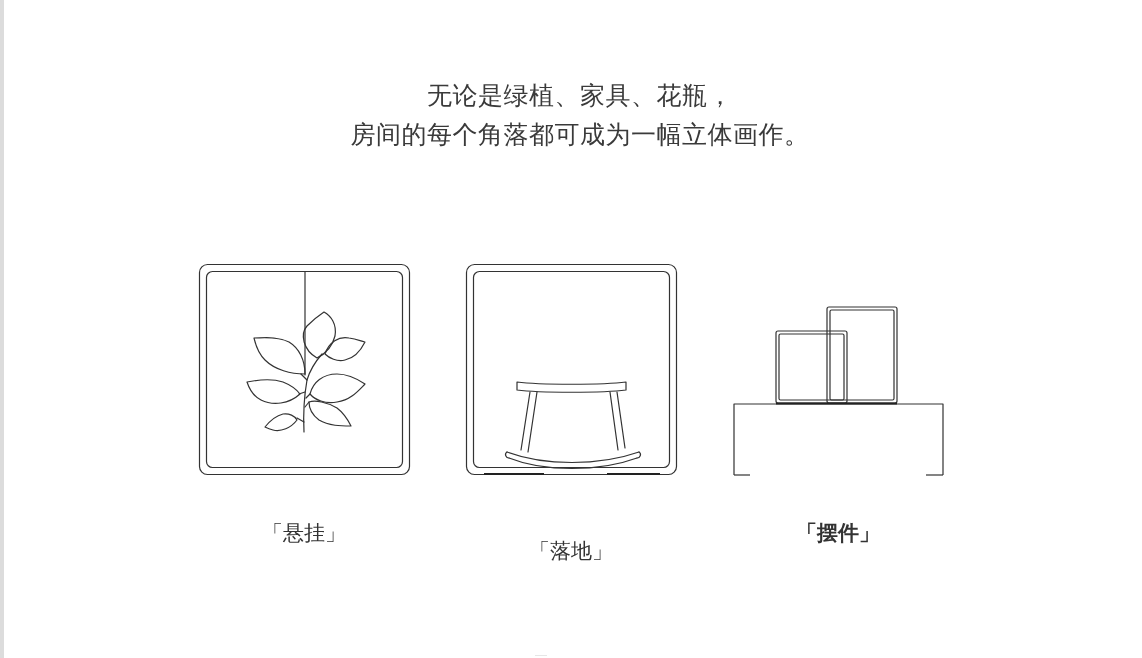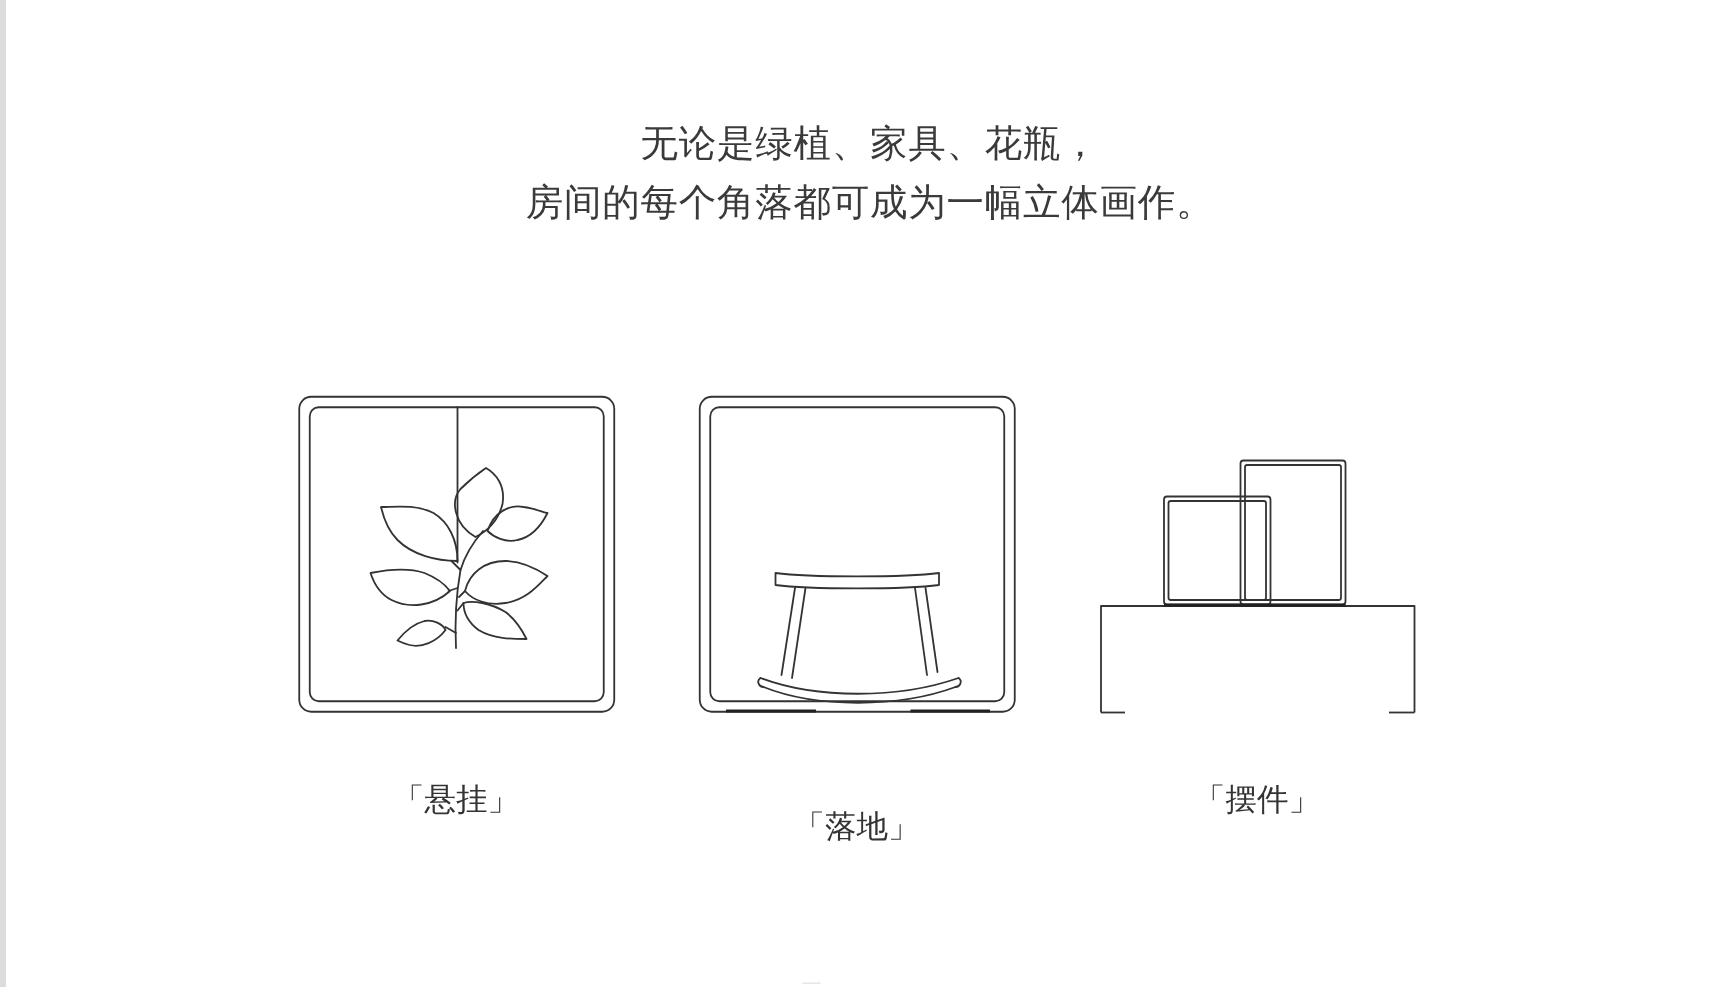--- a/index.html
+++ b/index.html
@@ -140,15 +140,15 @@
       <path d="M3 213 L3 142 L212 142 L212 213"></path>
       <line x1="3" y1="213" x2="19" y2="213"></line>
       <line x1="195" y1="213" x2="212" y2="213"></line>
     </g>
     <line x1="45" y1="141.5" x2="166" y2="141.5" stroke="#222" stroke-width="2"></line>
   </svg>
 </div>
 
 <div class="caption" style="left:204px;">「悬挂」</div>
 <div class="caption" style="left:471px;margin-top:18px;">「落地」</div>
-<div class="caption" style="left:738px;">「摆件」</div>
+<div class="caption" style="left:738px;font-weight:bold;">「摆件」</div>
 
 <div class="bottom-mark"></div>
 
 </body></html>

